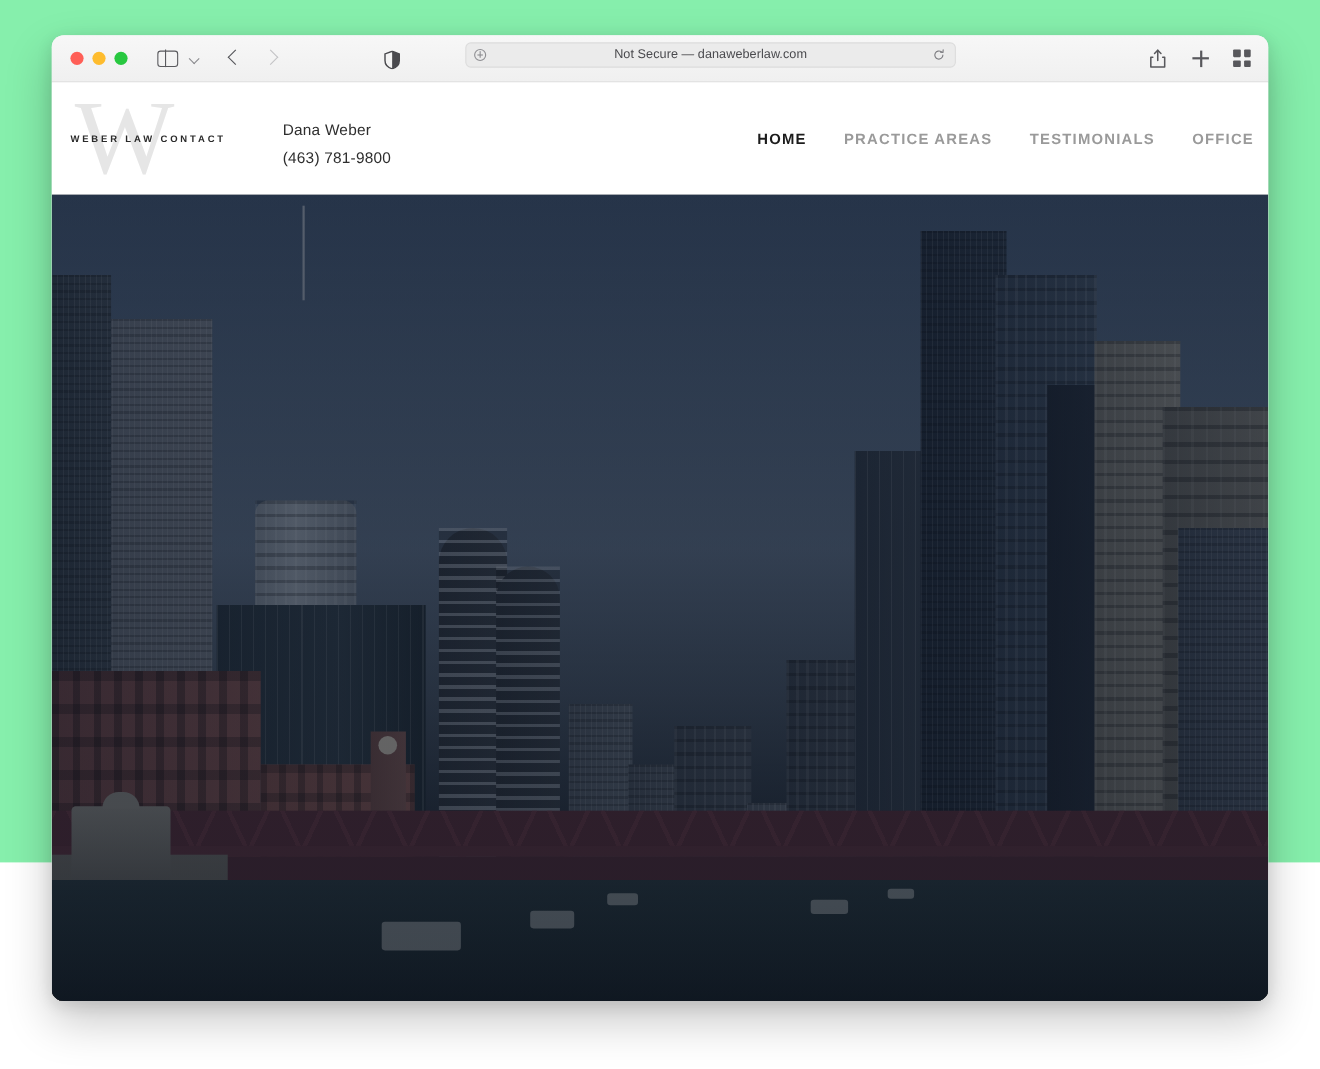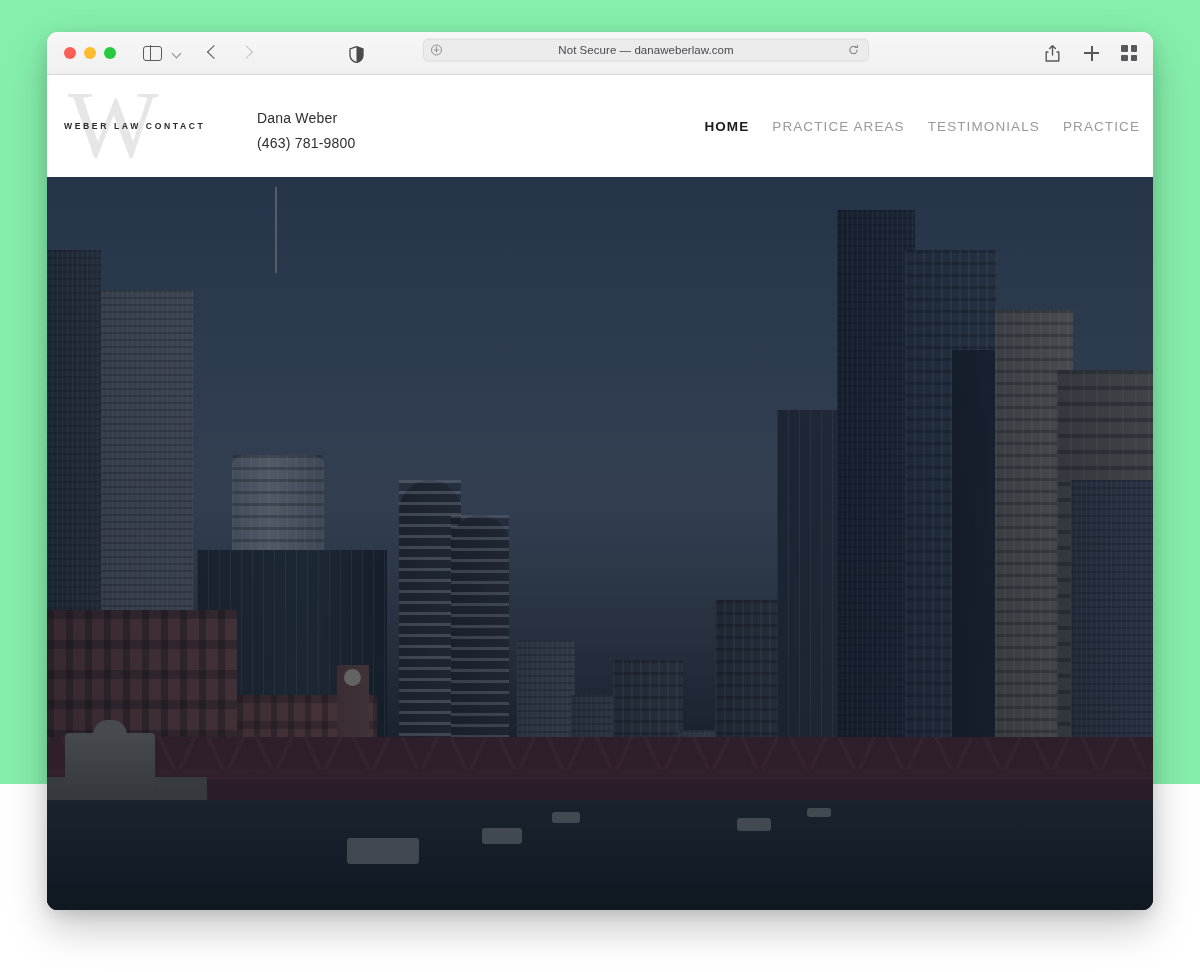--- a/index.html
+++ b/index.html
@@ -232,27 +232,27 @@
     padding-left: 48px;
   }
 
   .main-nav {
     position: absolute;
     right: 13px;
     top: 50%;
     transform: translateY(-50%);
     display: flex;
     align-items: flex-end;
-    gap: 23px;
+    gap: 34px;
   }
   .nav-link {
     font-size: 13.5px;
     letter-spacing: 1.1px;
     color: #9a9a9a;
-    font-weight: 400;
+    font-weight: 700;
     white-space: nowrap;
     text-decoration: none;
   }
   .nav-link.active { color: #1c1c1c; font-weight: 700; }
 
   
   .hero {
     position: relative;
     height: 733px;
     overflow: hidden;
@@ -463,21 +463,21 @@
 
         <div class="contact-block">
           <div class="contact-line">Dana Weber</div>
           <div class="contact-line">(463) 781-9800</div>
         </div>
 
         <nav class="main-nav">
           <a class="nav-link active" href="#">HOME</a>
           <a class="nav-link" href="#">PRACTICE AREAS</a>
           <a class="nav-link" href="#">TESTIMONIALS</a>
-          <a class="nav-link" href="#">PRACTICE</a>
+          <a class="nav-link" href="#">OFFICE</a>
         </nav>
       </header>
 
       <section class="hero">
 
         <div class="hero-photo">
           <div class="sky"></div>
 
           <div class="bld" style="left:0; width:146px; height:620px; background:linear-gradient(90deg,#59606a,#6d737c);">
             <div class="facade win-grid-sm"></div>

